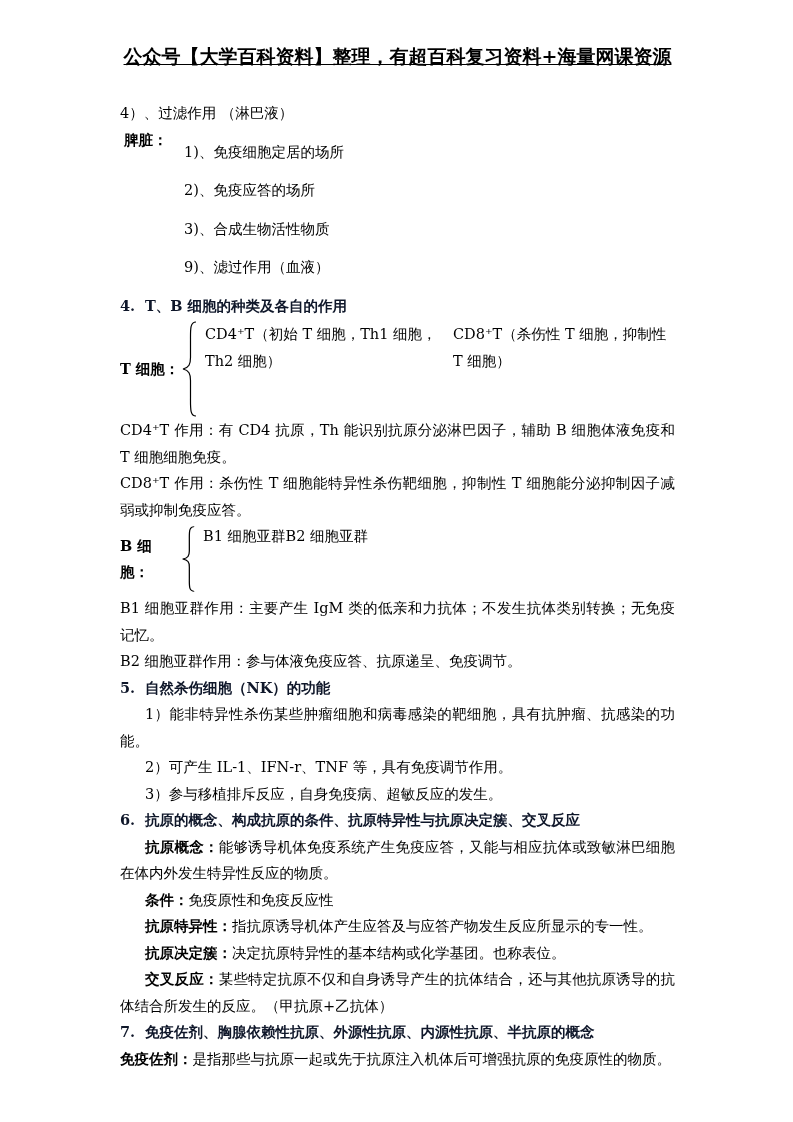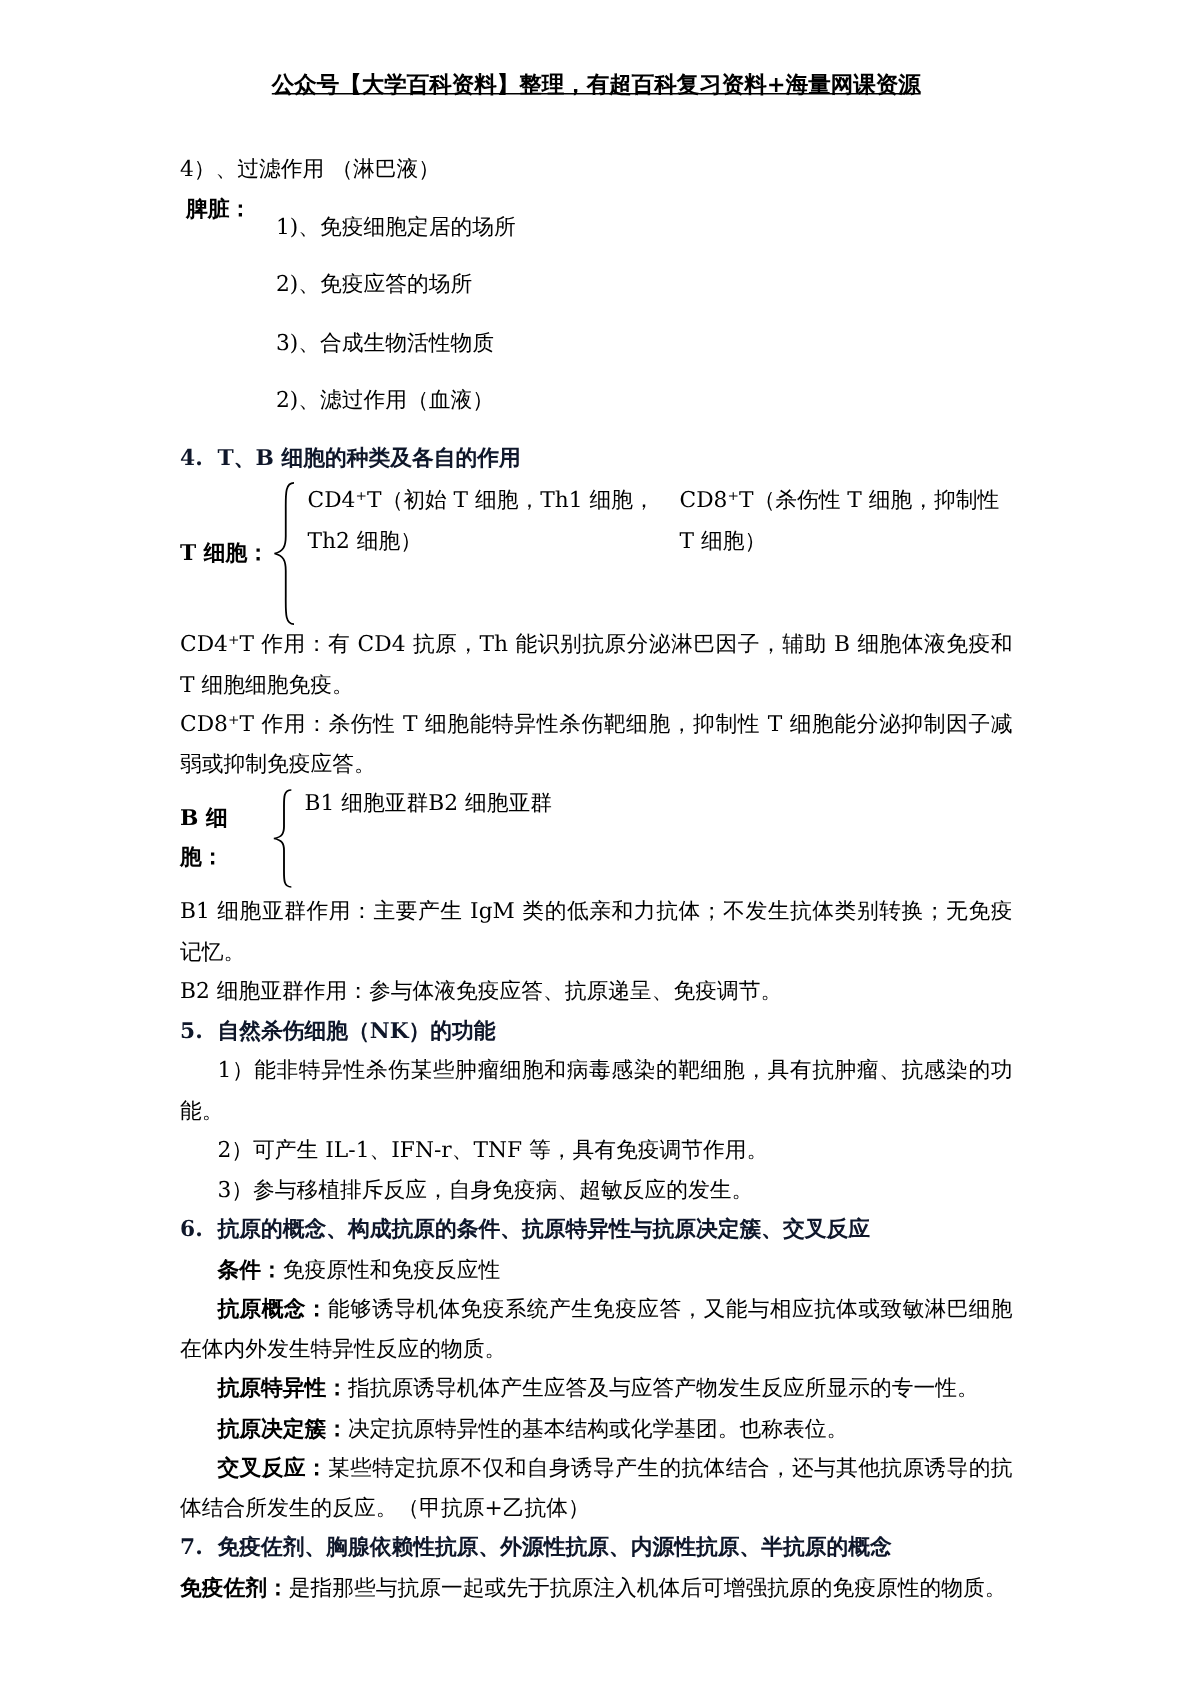--- a/index.html
+++ b/index.html
@@ -15,21 +15,21 @@
     overflow: hidden;
     box-sizing: border-box;
   }
   .content {
     padding: 46px 118px 0 120px;
     box-sizing: border-box;
   }
   .doc-header {
     text-align: center;
     font-weight: bold;
-    font-size: 15px;
+    font-size: 19px;
     line-height: 20px;
     margin: 0 0 34px 0;
   }
   .doc-header .u { text-decoration: underline; }
 
   p.para { margin: 0; text-align: justify; }
   .indent-big { margin-left: 90px; }
   .indent-first { text-indent: 25px; }
   b.lead { font-weight: bold; }
 
@@ -72,21 +72,21 @@
     <p class="doc-header"><span class="u">公众号【大学百科资料】整理，有超百科复习资料+海量网课资源</span></p>
 
     <p class="para indent-big">4）、过滤作用 （淋巴液）</p>
 
     <div class="spleen-block">
       <span class="spleen-label">脾脏：</span>
       <div class="spleen-items">
         <p>1)、免疫细胞定居的场所</p>
         <p>2)、免疫应答的场所</p>
         <p>3)、合成生物活性物质</p>
-        <p>2)、滤过作用（血液）</p>
+        <p>9)、滤过作用（血液）</p>
       </div>
     </div>
 
     <h2 class="sec-heading mt-sec4"><span class="num">4.</span><span>T、B 细胞的种类及各自的作用</span></h2>
 
     <div class="brace-block t-block">
       <span class="brace-label">T 细胞：</span>
       <svg class="brace-svg" width="18" height="96" viewBox="0 0 18 100" preserveAspectRatio="none">
         <path d="M16 1 C10 1 10.5 9 10.5 20 L10.5 38 C10.5 45 9 48.5 3 50 C9 51.5 10.5 55 10.5 62 L10.5 80 C10.5 91 10 99 16 99" stroke="#000000" stroke-width="1.2" fill="none"></path>
       </svg>
@@ -114,22 +114,22 @@
     <p class="para">B2 细胞亚群作用：参与体液免疫应答、抗原递呈、免疫调节。</p>
 
     <h2 class="sec-heading mt-sec5"><span class="num">5.</span><span>自然杀伤细胞（NK）的功能</span></h2>
 
     <p class="para indent-first">1）能非特异性杀伤某些肿瘤细胞和病毒感染的靶细胞，具有抗肿瘤、抗感染的功能。</p>
     <p class="para indent-first">2）可产生 IL-1、IFN-r、TNF 等，具有免疫调节作用。</p>
     <p class="para indent-first">3）参与移植排斥反应，自身免疫病、超敏反应的发生。</p>
 
     <h2 class="sec-heading mt-sec6"><span class="num">6.</span><span>抗原的概念、构成抗原的条件、抗原特异性与抗原决定簇、交叉反应</span></h2>
 
+    <p class="para indent-first"><b class="lead">抗原概念：</b><span>能够诱导机体免疫系统产生免疫应答，又能与相应抗体或致敏淋巴细胞在体内外发生特异性反应的物质。</span></p>
     <p class="para indent-first"><b class="lead">条件：</b><span>免疫原性和免疫反应性</span></p>
-    <p class="para indent-first"><b class="lead">抗原概念：</b><span>能够诱导机体免疫系统产生免疫应答，又能与相应抗体或致敏淋巴细胞在体内外发生特异性反应的物质。</span></p>
     <p class="para indent-first"><b class="lead">抗原特异性：</b><span>指抗原诱导机体产生应答及与应答产物发生反应所显示的专一性。</span></p>
     <p class="para indent-first"><b class="lead">抗原决定簇：</b><span>决定抗原特异性的基本结构或化学基团。也称表位。</span></p>
     <p class="para indent-first"><b class="lead">交叉反应：</b><span>某些特定抗原不仅和自身诱导产生的抗体结合，还与其他抗原诱导的抗体结合所发生的反应。（甲抗原+乙抗体）</span></p>
 
     <h2 class="sec-heading"><span class="num">7.</span><span>免疫佐剂、胸腺依赖性抗原、外源性抗原、内源性抗原、半抗原的概念</span></h2>
 
     <p class="para"><b class="lead">免疫佐剂：</b><span>是指那些与抗原一起或先于抗原注入机体后可增强抗原的免疫原性的物质。</span></p>
 
   </div>
 </div>

